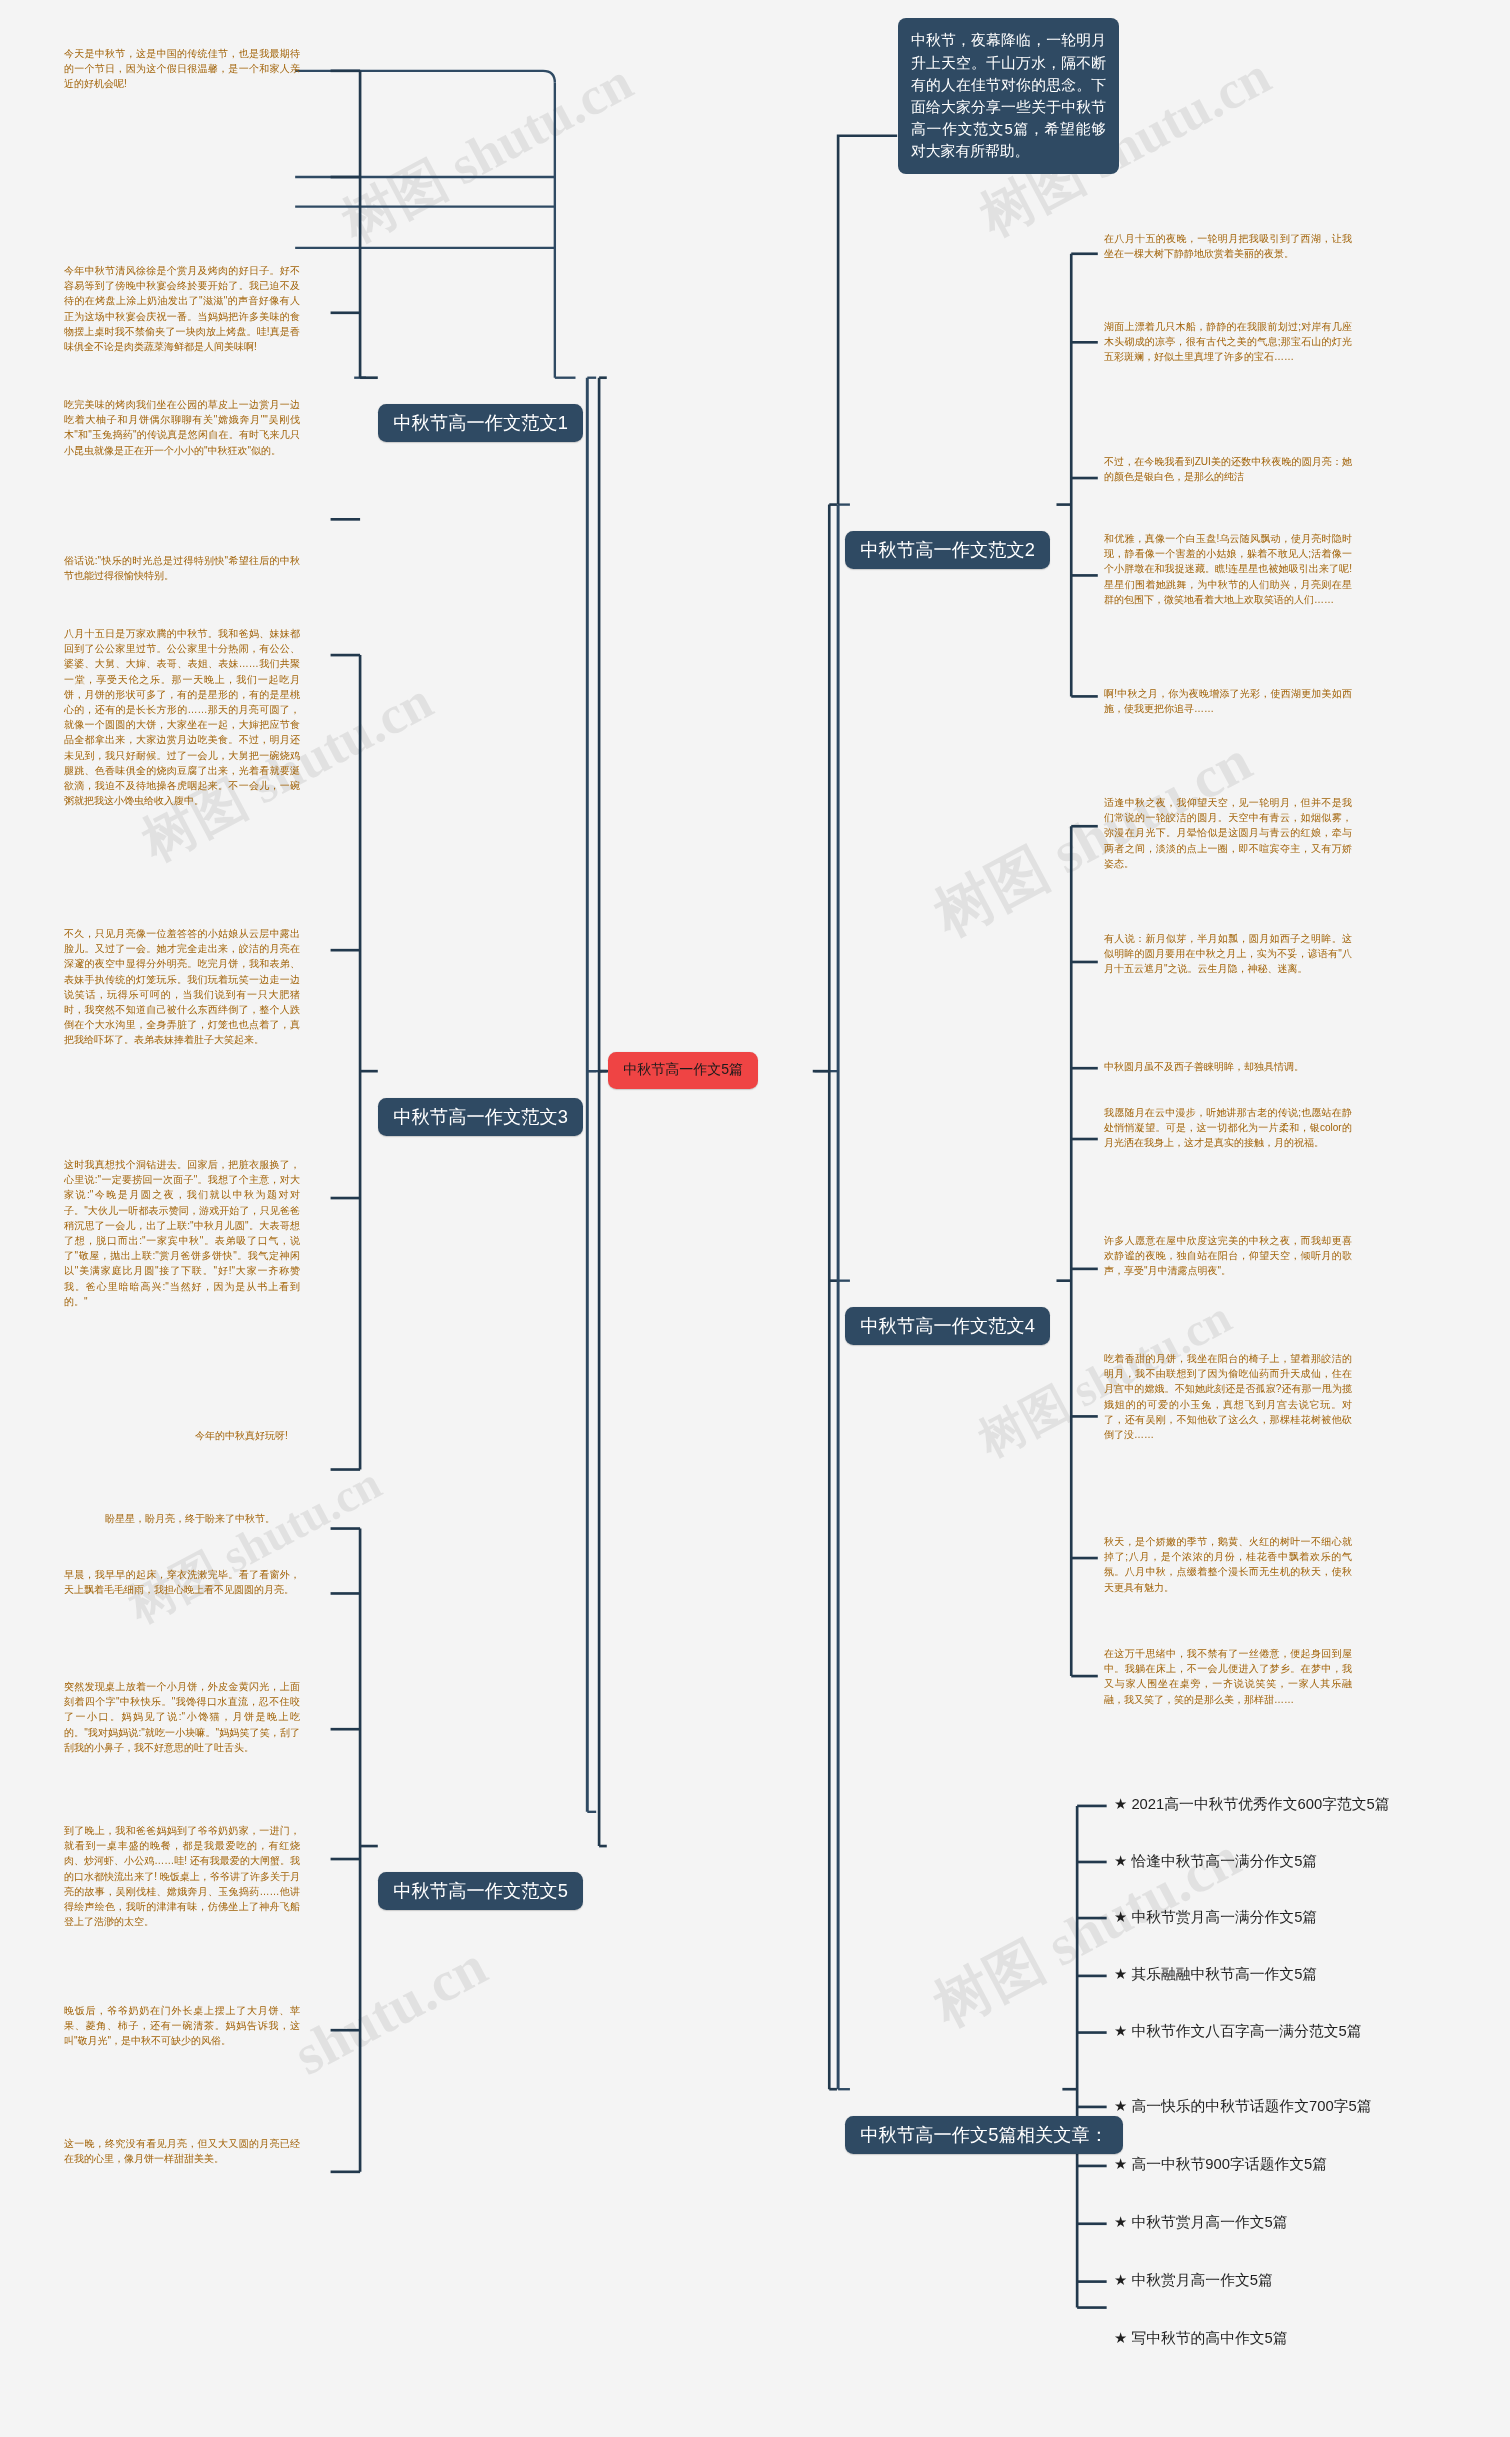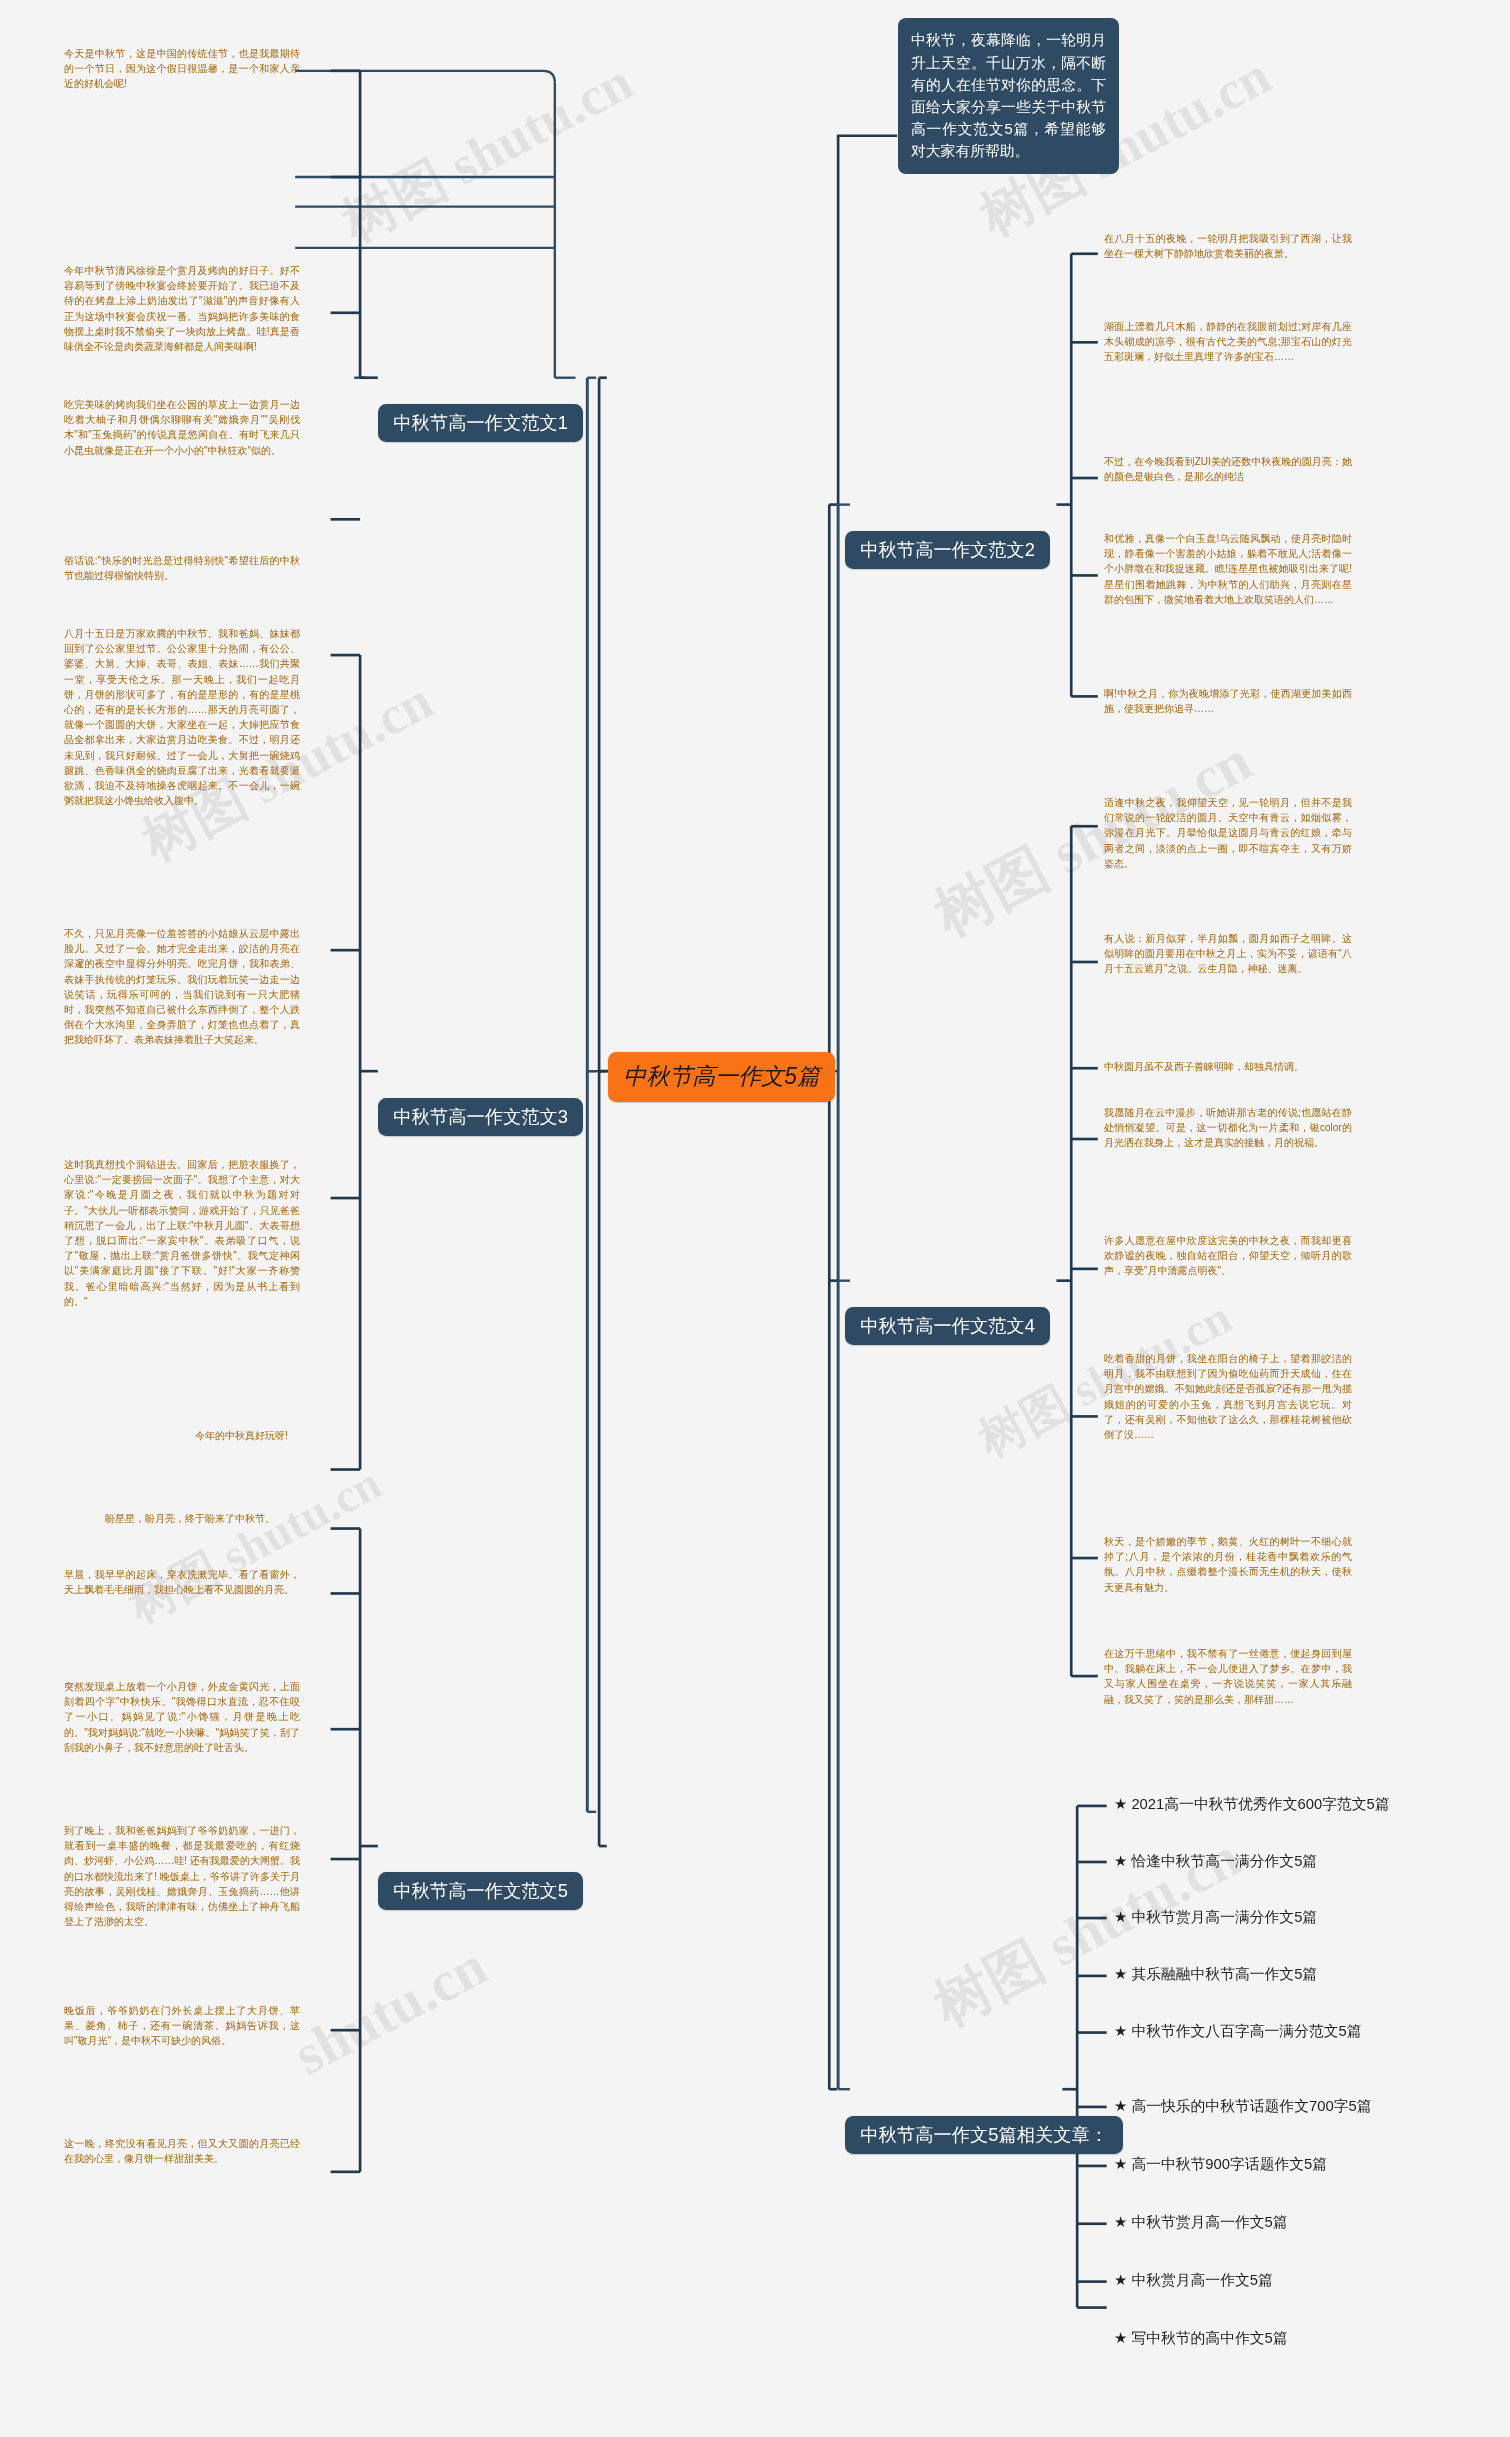--- a/index.html
+++ b/index.html
@@ -22,25 +22,24 @@
 
   
   .node{
     position:absolute;background:#2f4a63;color:#fff;
     border-radius:8.3px;padding:8.3px 15.3px;
     font-size:18.3px;line-height:1.15;white-space:nowrap;
     box-shadow:0 0.6px 1.2px rgba(0,0,0,.18);
     margin-top:46px;
   }
   .root{
-    position:absolute;background:#f97316;color:#1b1b1b;
+    position:absolute;background:#ef4444;color:#1b1b1b;
     border-radius:8.3px;padding:9.4px 15.3px;
-    font-size:23px;white-space:nowrap;
+    font-size:14px;white-space:nowrap;
     box-shadow:0 0.6px 1.2px rgba(0,0,0,.18);
-    font-style:italic;
   }
   .intro{
     position:absolute;background:#2f4a63;color:#fff;
     border-radius:8px;padding:11.8px 13px;
     font-size:14.8px;line-height:1.5;
     width:195px;
     text-align:justify;
   }
 
   

